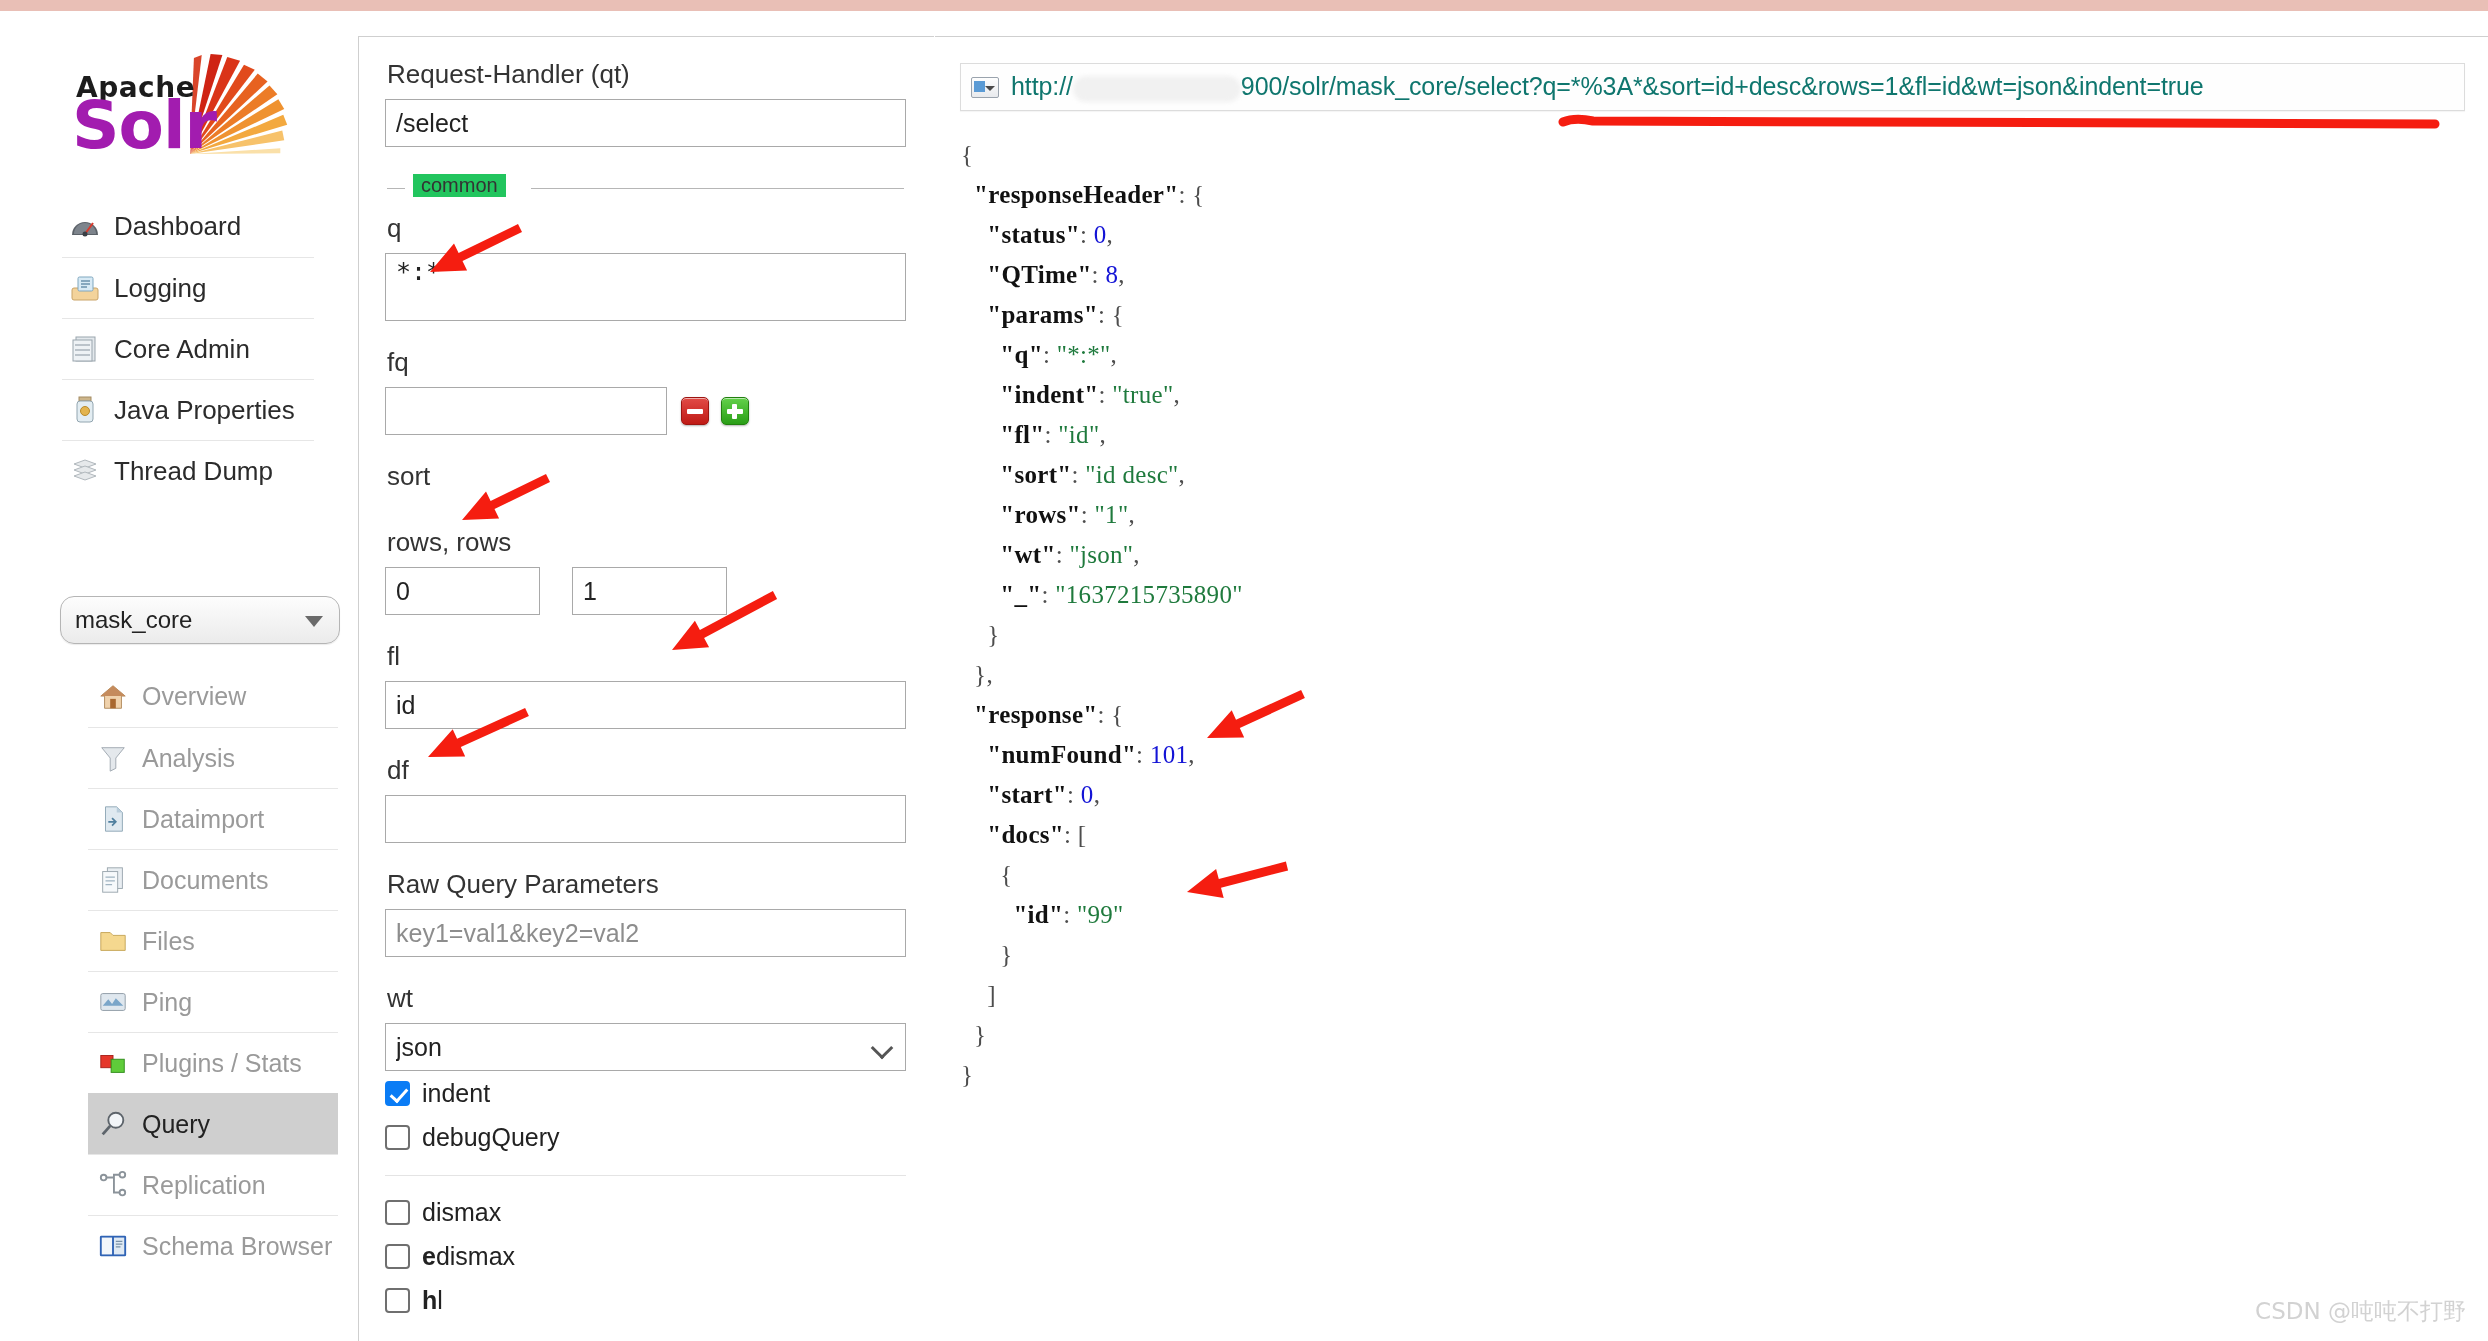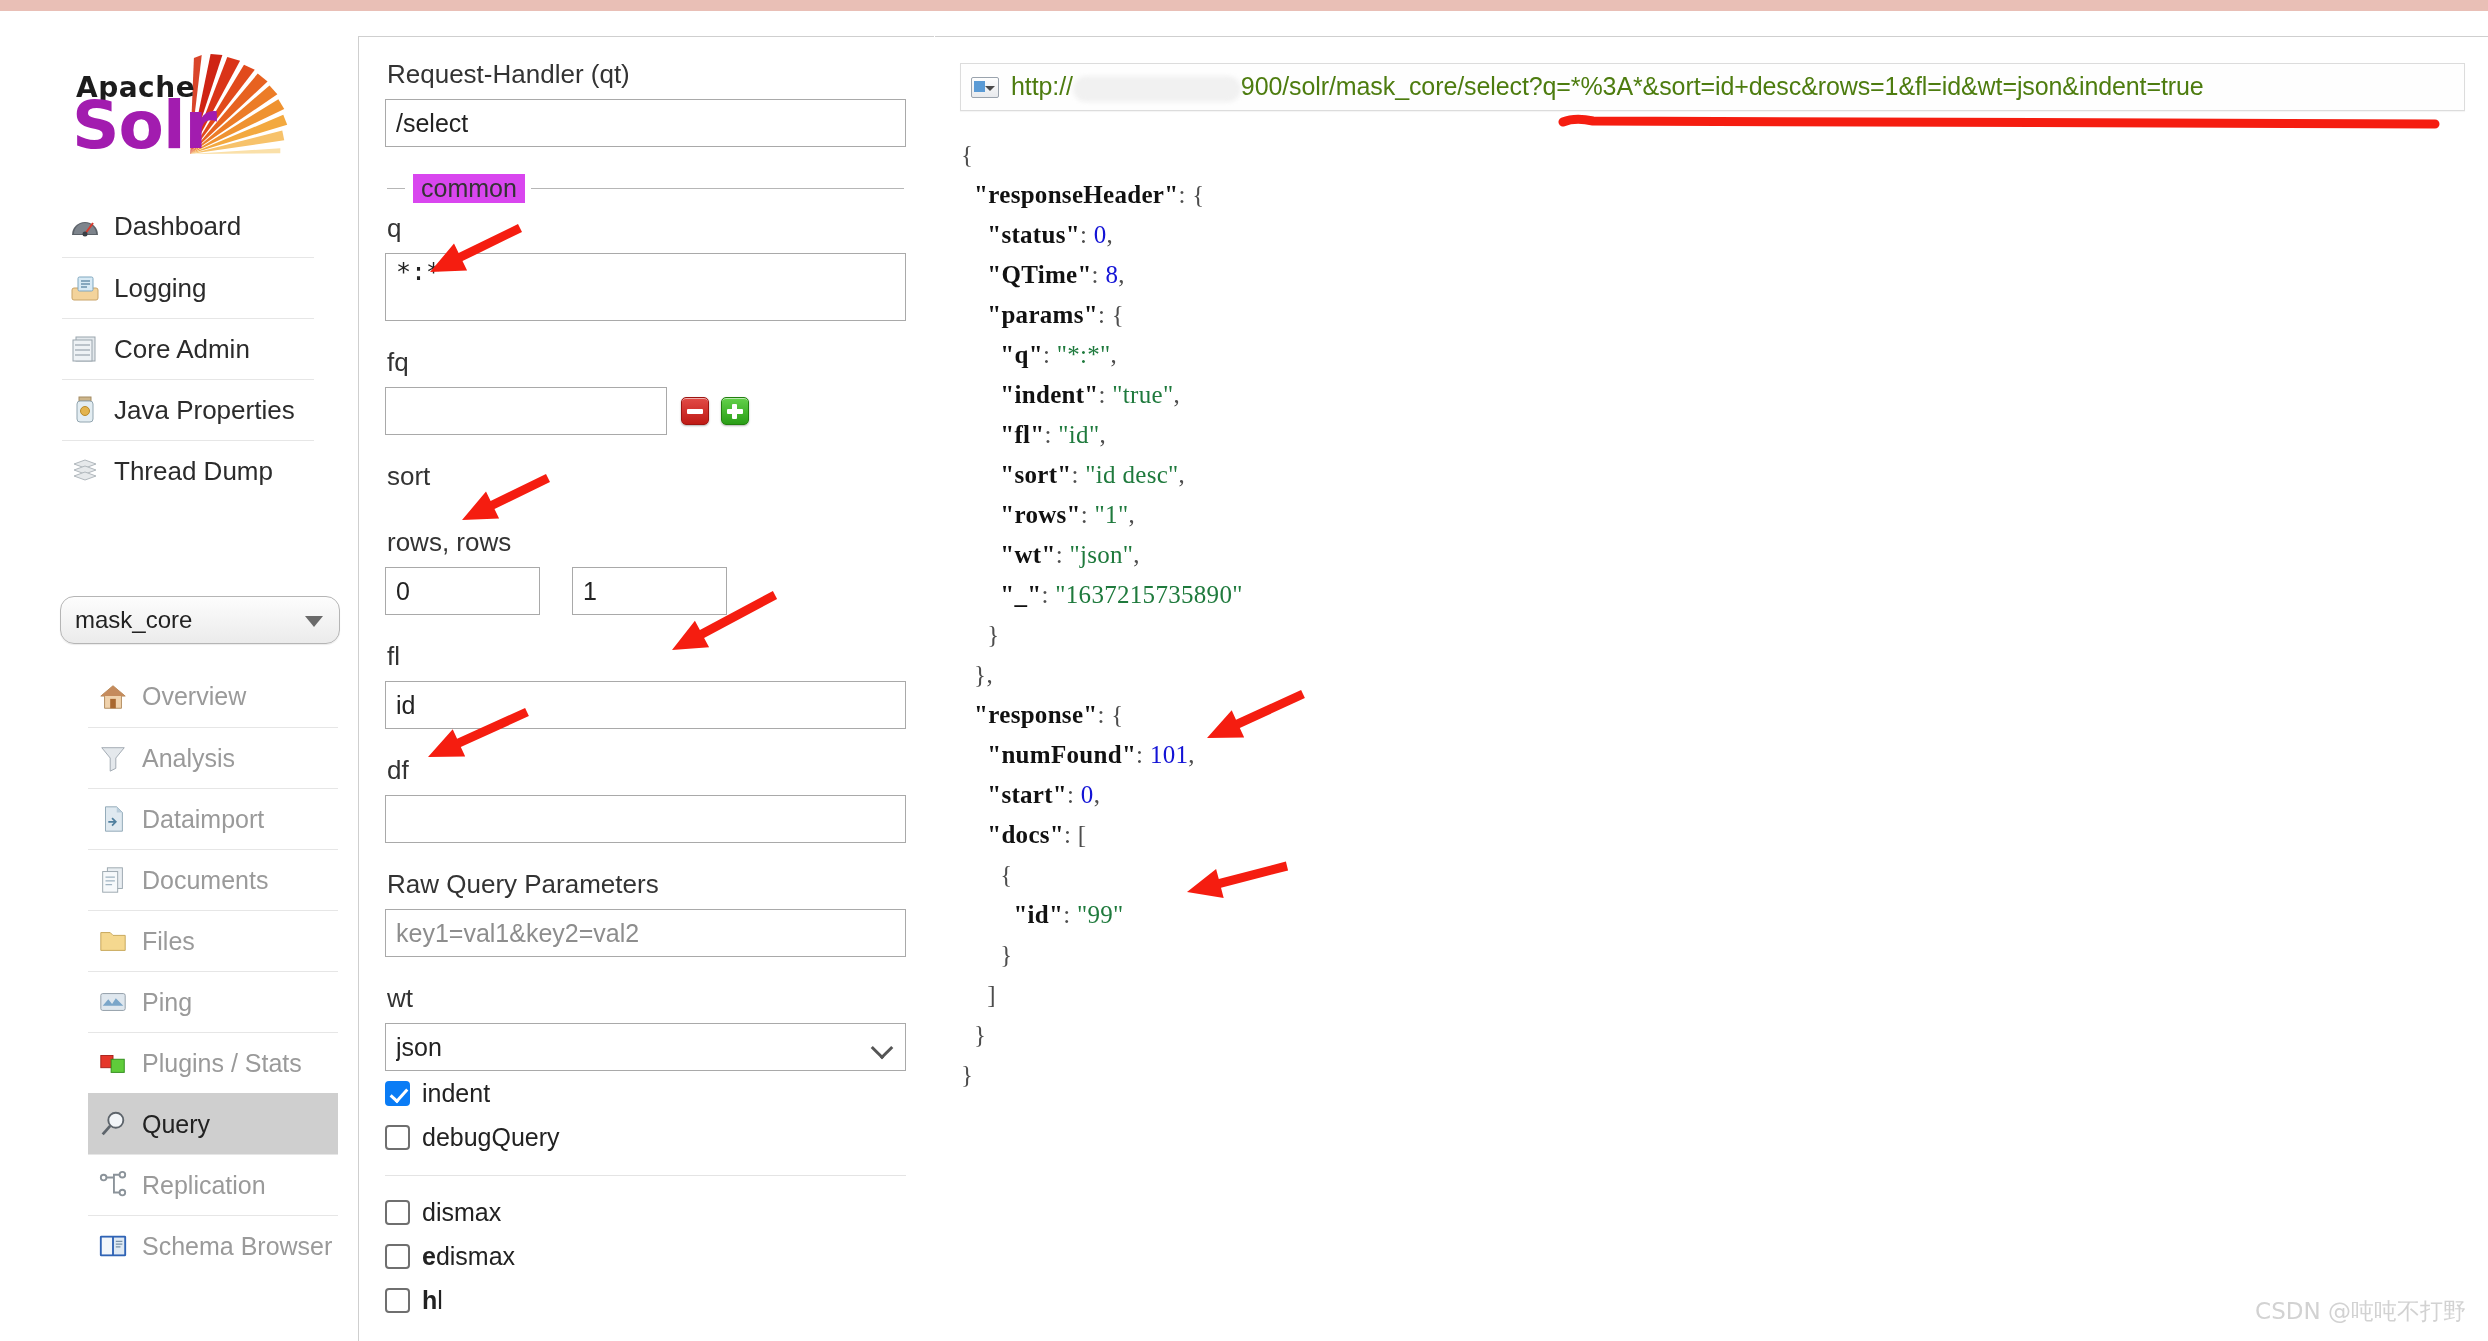--- a/index.html
+++ b/index.html
@@ -146,21 +146,21 @@
   .fieldset-common {
     position: relative;
     margin: 0 0 14px 0;
     height: 22px;
   }
   .fs-line-left {
     position: absolute; left: 2px; top: 11px; width: 18px; height: 1px; background: #b6b6b6;
   }
   .fs-legend {
     position: absolute; left: 28px; top: -3px;
-    font-size: 25px; color: #333; background: #d946ef; padding: 0 8px;
+    font-size: 20px; color: #333; background: #22c55e; padding: 0 8px;
   }
   .fs-line-right {
     position: absolute; left: 146px; top: 11px; right: 4px; height: 1px; background: #b6b6b6;
   }
 
   .q-textarea {
     width: 521px; height: 68px;
     border: 1px solid #a9a9a9;
     font-size: 25px;
     padding: 4px 10px;
@@ -281,21 +281,21 @@
     width: 11px; height: 11px; background: #5b9bd5;
   }
   .url-glyph::after {
     content: ""; position: absolute; right: 3px; top: 8px;
     width: 0; height: 0;
     border-left: 5px solid transparent; border-right: 5px solid transparent;
     border-top: 5px solid #4a4a4a;
   }
   .url-text {
     font-size: 25px;
-    color: #4d7c0f;
+    color: #0f766e;
     white-space: nowrap;
     font-family: "Liberation Sans", sans-serif;
     letter-spacing: -0.1px;
   }
   .url-mask {
     display: inline-block;
     width: 168px; height: 26px;
     background: #f1f1f1;
     border-radius: 13px;
     vertical-align: middle;

